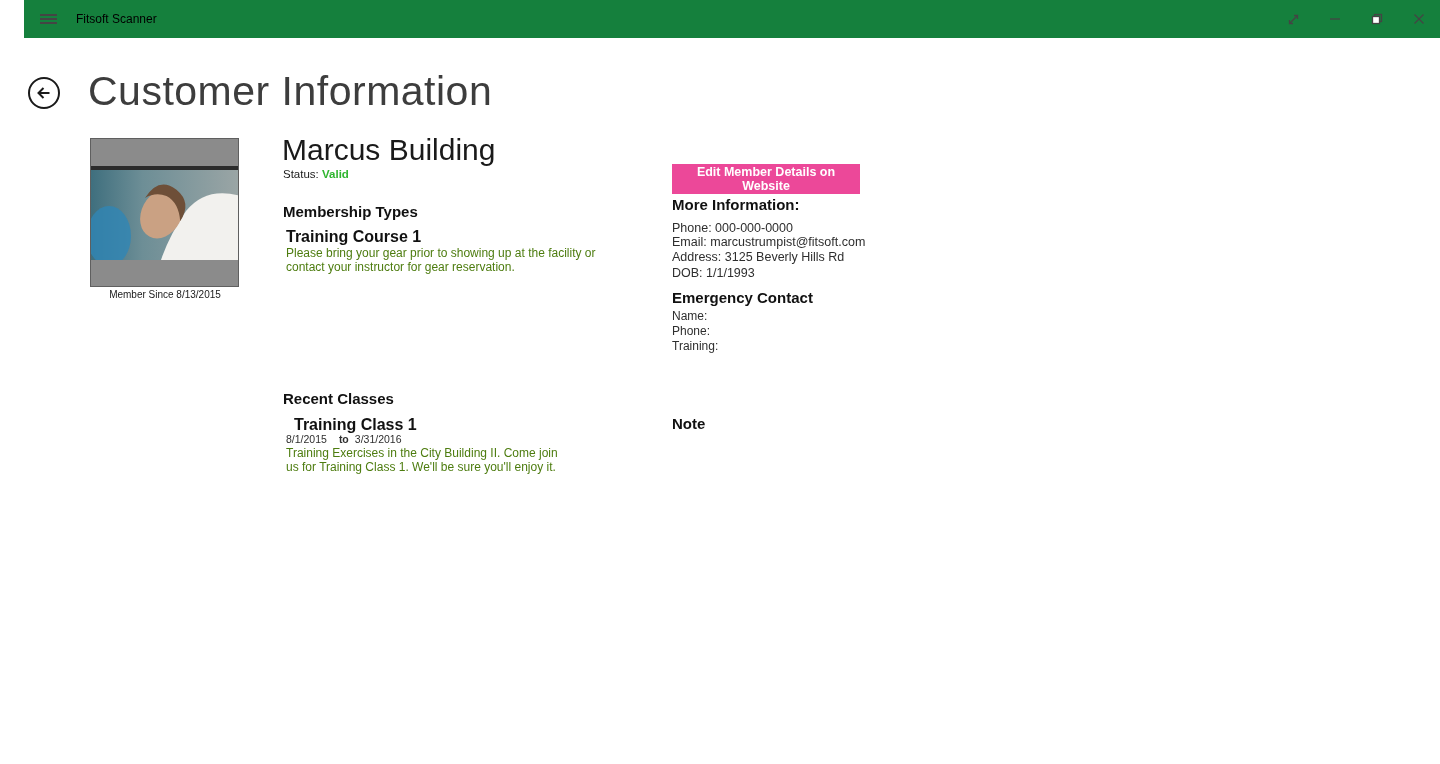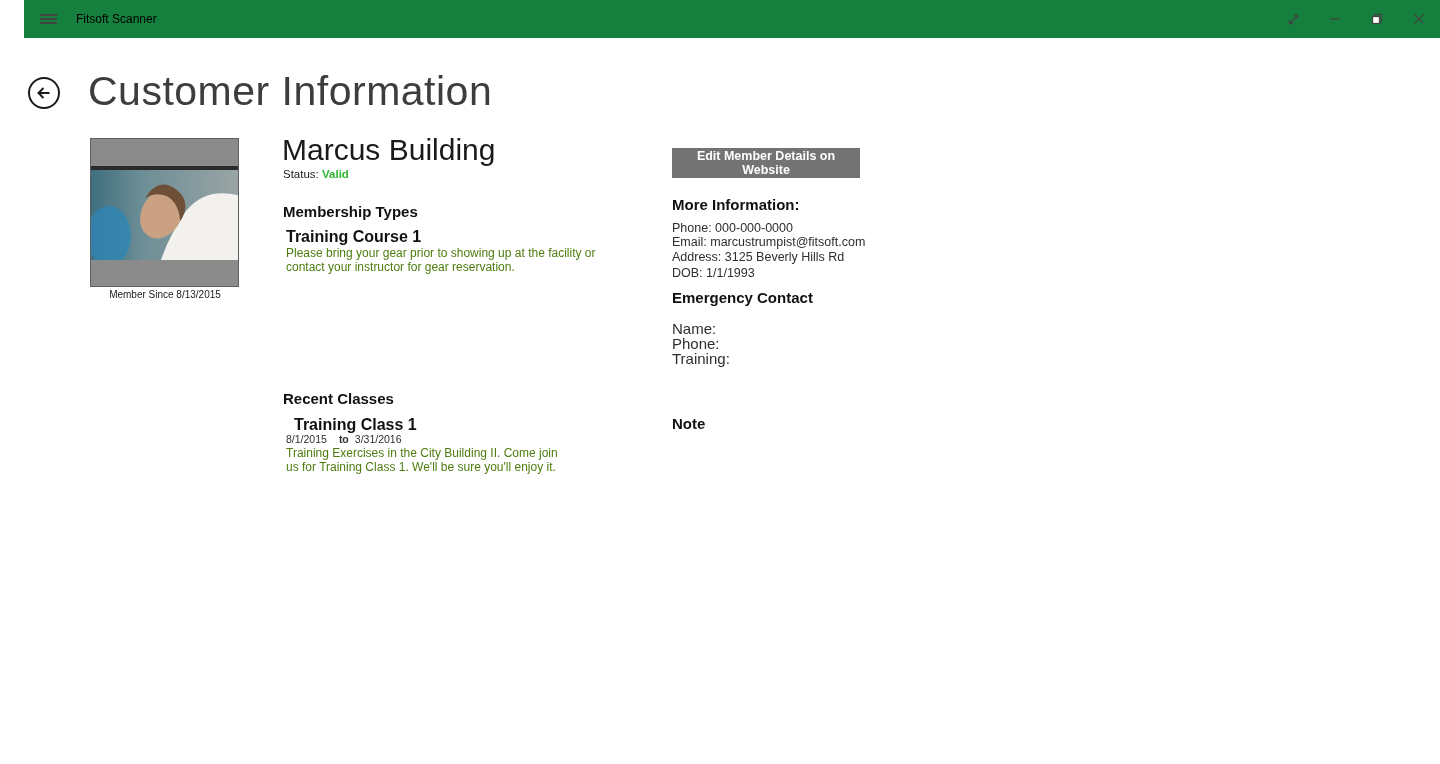--- a/index.html
+++ b/index.html
@@ -79,39 +79,39 @@
   .section-heading { font-size: 15px; font-weight: 700; color: #111; white-space: nowrap; }
   .item-title { font-size: 16px; font-weight: 700; color: #111; white-space: nowrap; }
   .body-text { font-size: 12px; line-height: 1.18; color: #4d7c0f; }
 
   .membership-heading { position: absolute; left: 283px; top: 203px; }
   .course-title   { position: absolute; left: 286px; top: 228px; }
   .course-desc    { position: absolute; left: 286px; top: 246px; width: 314px; }
 
   
   .edit-btn {
-    position: absolute; left: 672px; top: 148px;
+    position: absolute; left: 672px; top: 164px;
     width: 188px; height: 30px;
-    background: #737373; border: none; color: #ffffff;
+    background: #ec4899; border: none; color: #ffffff;
     font-family: "Liberation Sans", sans-serif;
     font-size: 12.5px; font-weight: 700; cursor: pointer;
   }
 
   
   .moreinfo-heading { position: absolute; left: 672px; top: 196px; }
   .moreinfo-lines {
     position: absolute; left: 672px; top: 221px;
     font-size: 12.5px; line-height: 14.3px; color: #2e2e2e;
   }
   .moreinfo-lines .dob-line { margin-top: 2px; }
 
   .emergency-heading { position: absolute; left: 672px; top: 289px; }
   .emergency-lines {
-    position: absolute; left: 672px; top: 321px;
-    font-size: 15px; line-height: 15px; color: #2e2e2e;
+    position: absolute; left: 672px; top: 309px;
+    font-size: 12px; line-height: 15px; color: #2e2e2e;
   }
 
   
   .recent-heading { position: absolute; left: 283px; top: 390px; }
   .class-title    { position: absolute; left: 294px; top: 416px; }
   .class-dates {
     position: absolute; left: 286px; top: 433px;
     font-size: 10.5px; color: #2e2e2e;
   }
   .class-dates .to-label { margin: 0 6px 16px 12px; font-weight: bold; }

